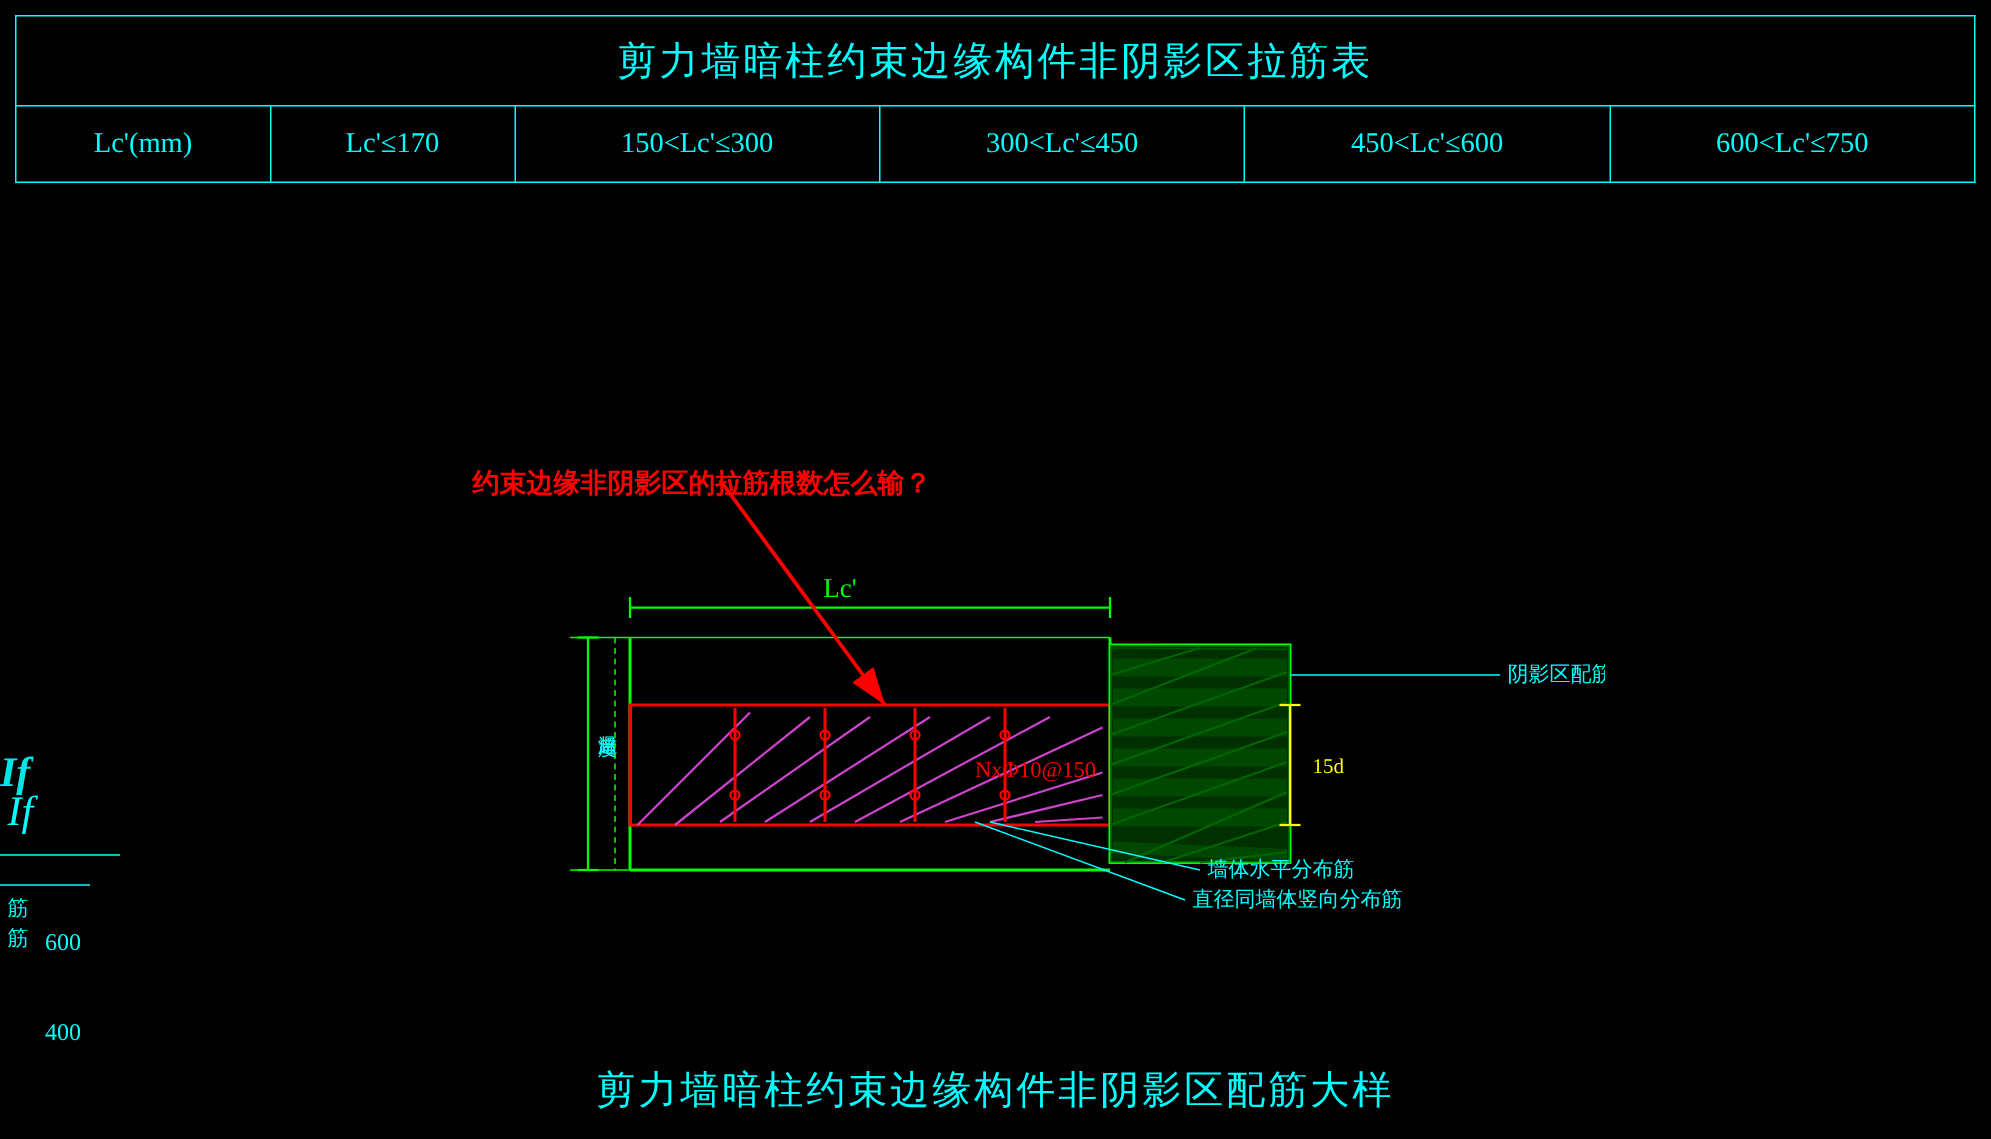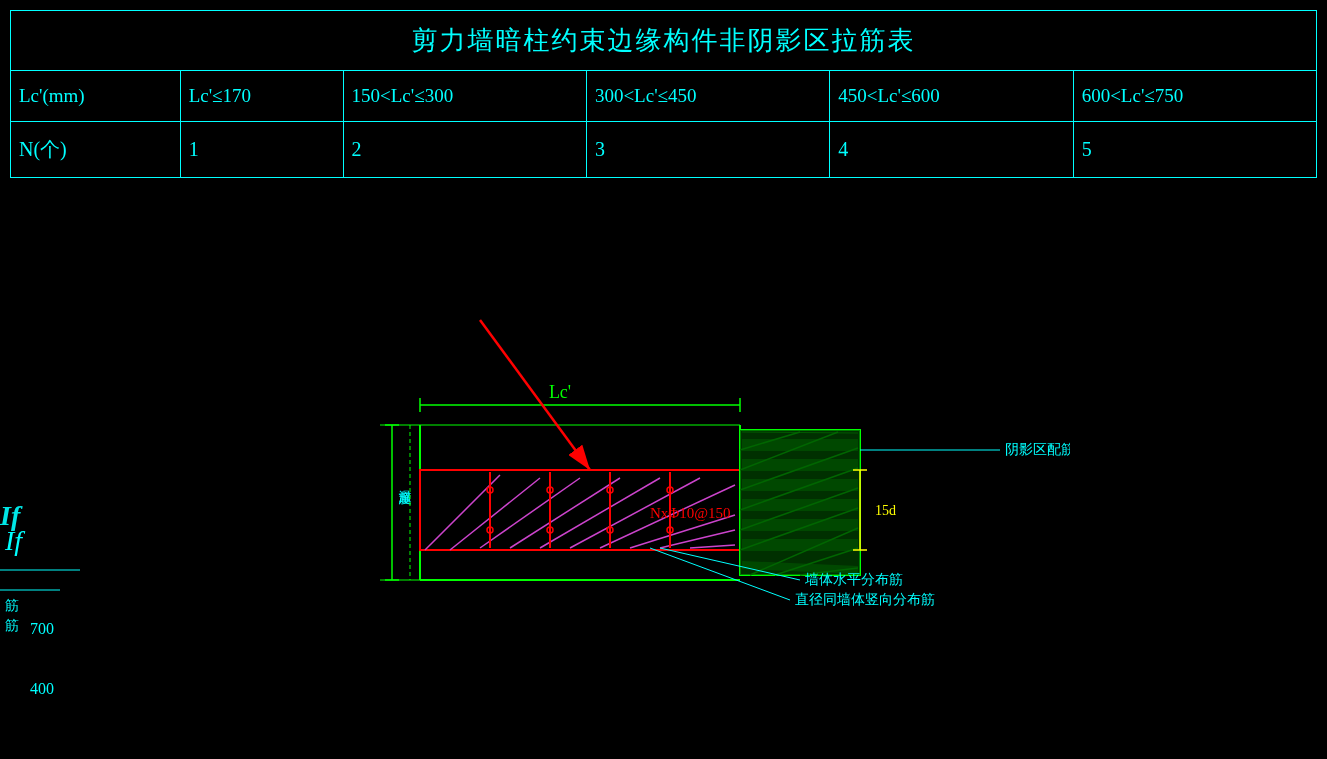--- a/index.html
+++ b/index.html
@@ -40,20 +40,21 @@
     }
 
     .data-table {
       width: 100%;
       border-collapse: collapse;
       border: 1px solid #00ffff;
     }
 
     .data-table td {
       border: 1px solid #00ffff;
+      text-align: center;
       padding: 14px 8px;
       font-size: 20px;
       color: #00ffff;
     }
 
     .data-table tr:first-child td {
       font-size: 19px;
     }
 
     
@@ -121,32 +122,25 @@
     <table class="data-table">
       <tbody>
           <tr>
         <td>Lc'(mm)</td>
         <td>Lc'≤170</td>
         <td>150&lt;Lc'≤300</td>
         <td>300&lt;Lc'≤450</td>
         <td>450&lt;Lc'≤600</td>
         <td>600&lt;Lc'≤750</td>
       </tr>
-      <tr>
-        <td>N(个)</td>
-        <td>1</td>
-        <td>2</td>
-        <td>3</td>
-        <td>4</td>
-        <td>5</td>
-      </tr>
     </tbody>
       </table>
   </div>
 
+  <div class="question-text">约束边缘非阴影区的拉筋根数怎么输？</div>
 
   <svg class="arrow-svg" viewBox="0 0 350 220">
     <defs>
       <marker id="arrowhead" markerWidth="10" markerHeight="7" refX="10" refY="3.5" orient="auto">
         <polygon points="0 0, 10 3.5, 0 7" fill="#ff0000"></polygon>
       </marker>
     </defs>
     <line x1="180" y1="30" x2="290" y2="180" stroke="#ff0000" stroke-width="2.5" marker-end="url(#arrowhead)"></line>
   </svg>
 
@@ -235,22 +229,25 @@
 
     <line x1="190" y1="55" x2="190" y2="210" stroke="#00ff00" stroke-width="1" stroke-dasharray="4,3"></line>
     <line x1="160" y1="55" x2="200" y2="55" stroke="#00ff00" stroke-width="1"></line>
     <line x1="160" y1="210" x2="200" y2="210" stroke="#00ff00" stroke-width="1"></line>
     <line x1="172" y1="55" x2="172" y2="210" stroke="#00ff00" stroke-width="1.5"></line>
     <line x1="165" y1="55" x2="179" y2="55" stroke="#00ff00" stroke-width="1.5"></line>
     <line x1="165" y1="210" x2="179" y2="210" stroke="#00ff00" stroke-width="1.5"></line>
 
   </svg>
 
-
-  <div class="ruler-500">700</div>
+  <div style="position:absolute; bottom:15px; left:0; width:1327px; text-align:center;">
+    <span class="bottom-title">剪力墙暗柱约束边缘构件非阴影区配筋大样</span>
+  </div>
+
+  <div class="ruler-500">600</div>
   <div class="ruler-600">400</div>
 
   <div class="left-partial" style="position:absolute; top:500px; left:0px; color:#00ffff; font-size:28px; font-weight:bold; font-style:italic; opacity:0.9; overflow:hidden; width:105px;">If</div>
 
   <svg style="position:absolute; top:490px; left:0; width:110px; height:150px;" viewBox="0 0 110 150">
     <text x="5" y="60" fill="#00ffff" font-size="28" font-style="italic" font-family="SimSun,serif">If</text>
 
     <line x1="0" y1="80" x2="80" y2="80" stroke="#00ffff" stroke-width="1"></line>
     <line x1="0" y1="100" x2="60" y2="100" stroke="#00ffff" stroke-width="1"></line>
     <text x="5" y="120" fill="#00ffff" font-size="14" font-family="SimSun,serif">筋</text>

